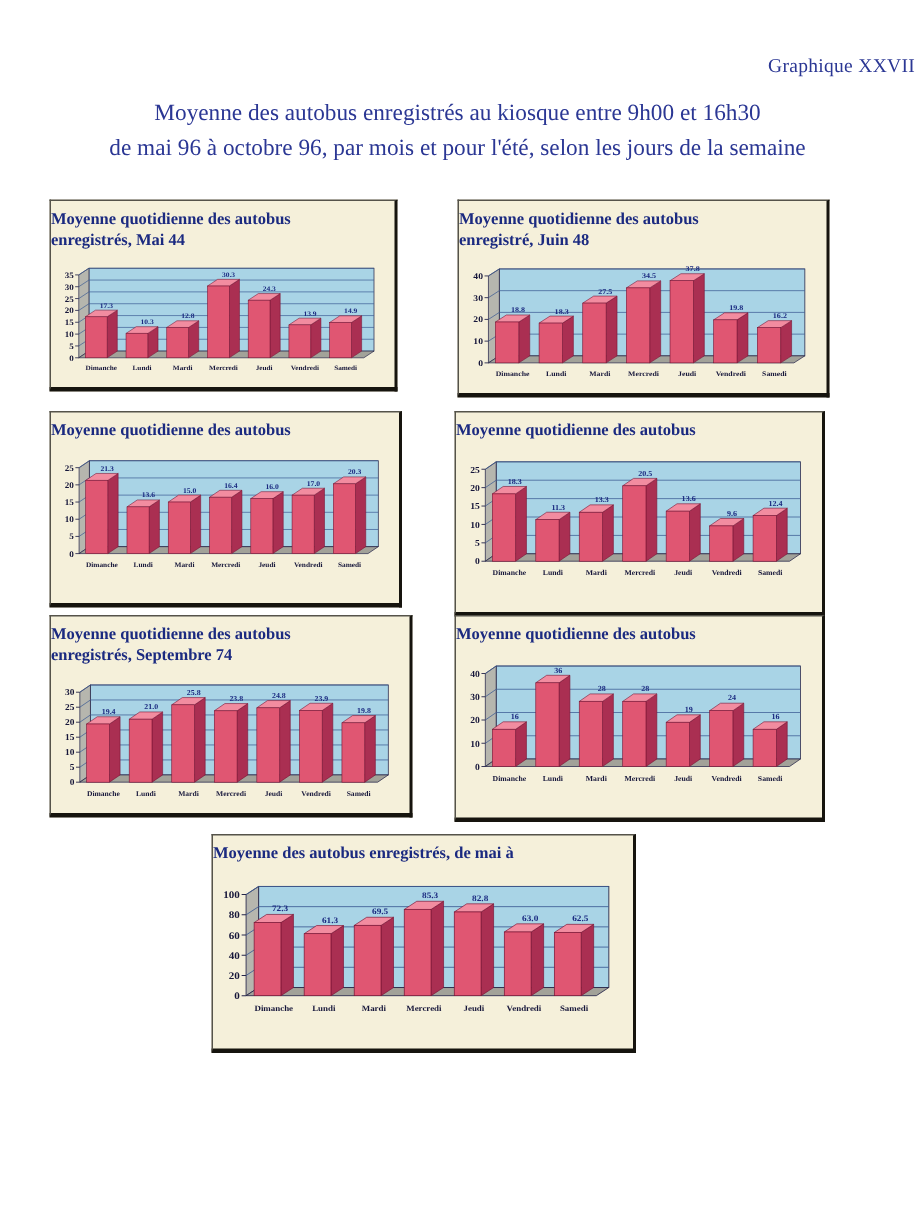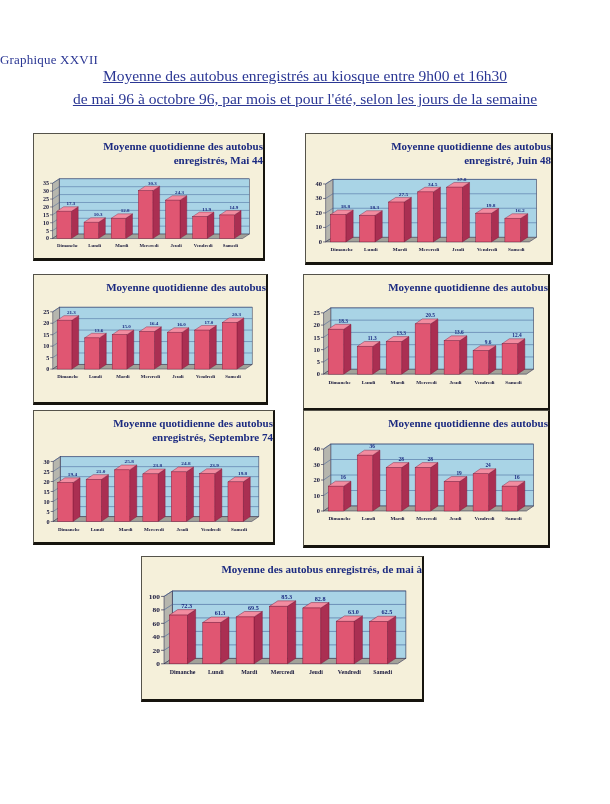--- a/index.html
+++ b/index.html
@@ -1,34 +1,34 @@
 <!DOCTYPE html>
 <html><head>
 <meta charset="utf-8">
 <style>
   html,body{margin:0;padding:0;background:#e8e8e8;}
   .page{
     position:relative;width:610px;height:804px;background:#ffffff;
     margin:0 auto;font-family:"Liberation Serif",serif;overflow:hidden;
   }
   .heading{
-    position:absolute;top:52px;left:0;width:100%;text-align:left;
+    position:absolute;top:36px;left:0;width:100%;text-align:right;
     color:#2b3794;font-size:13px;letter-spacing:.2px;
   }
   .main-title{
     position:absolute;top:64px;left:0;width:100%;text-align:center;
-    color:#2b3794;font-size:15.5px;line-height:23px;text-decoration:underline;
+    color:#2b3794;font-size:15.5px;line-height:23px;
   }
   .chart-box{
     position:absolute;background:#f5f0da;
     border:1.5px solid #55534a;border-right:2.5px solid #16140e;border-bottom:3px solid #16140e;
     box-sizing:border-box;
   }
   .chart-title{
-    padding-top:6px;text-align:right;color:#1b2a80;font-weight:bold;
+    padding-top:6px;text-align:left;color:#1b2a80;font-weight:bold;
     font-size:11px;line-height:13.5px;
   }
   .chart-box svg{
     display:block;width:calc(100% - 6px);height:calc(100% - 42px);
     margin:2px auto 2px;font-family:"Liberation Serif",serif;
   }
 </style>
 </head>
 <body>
 

